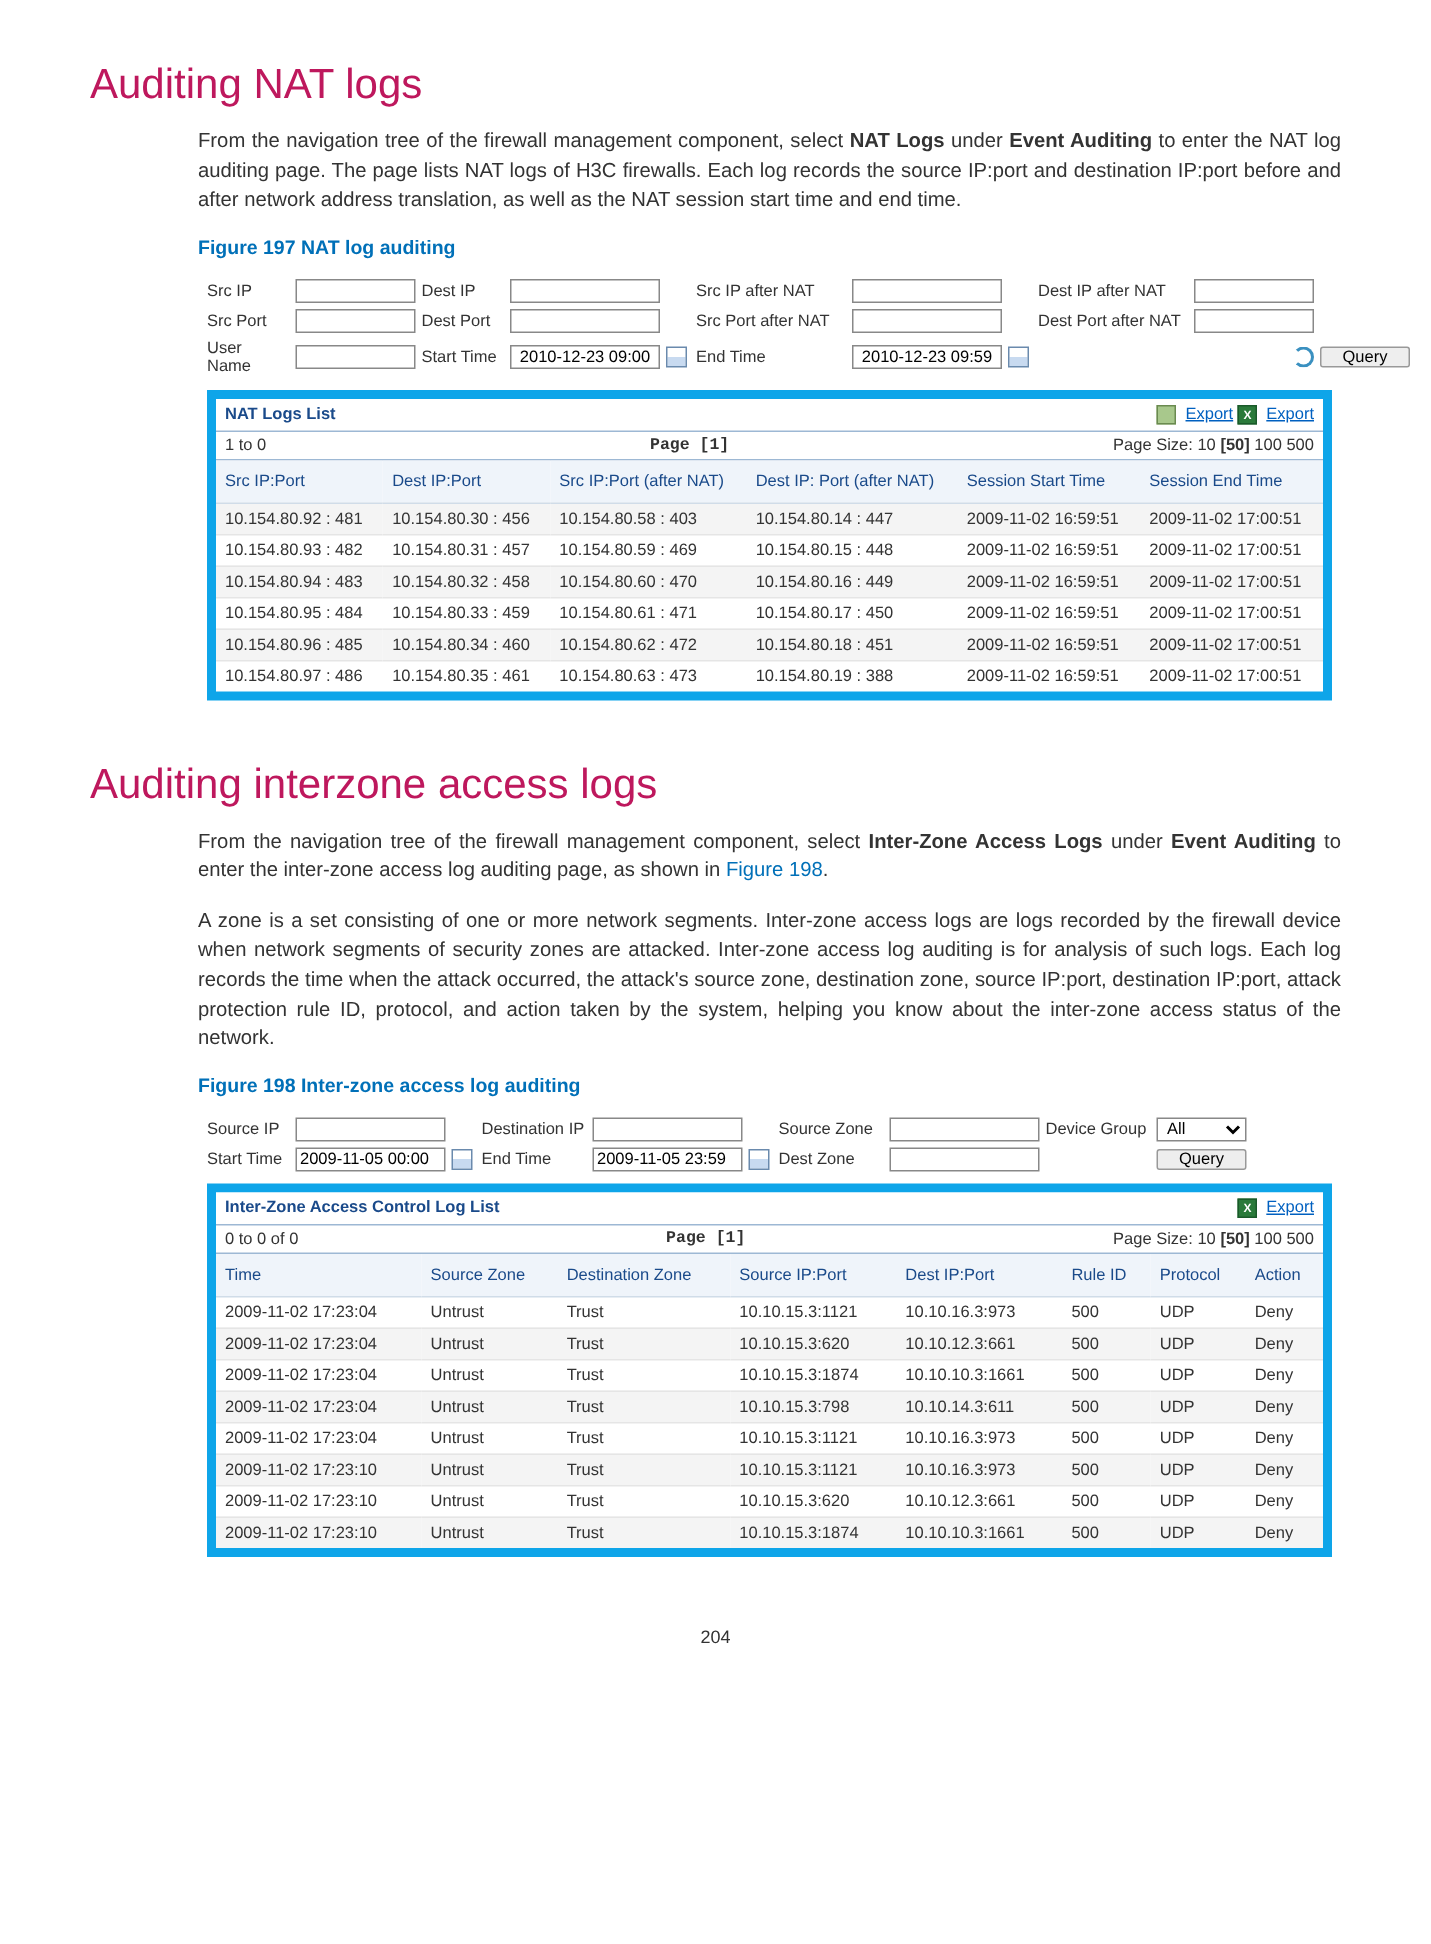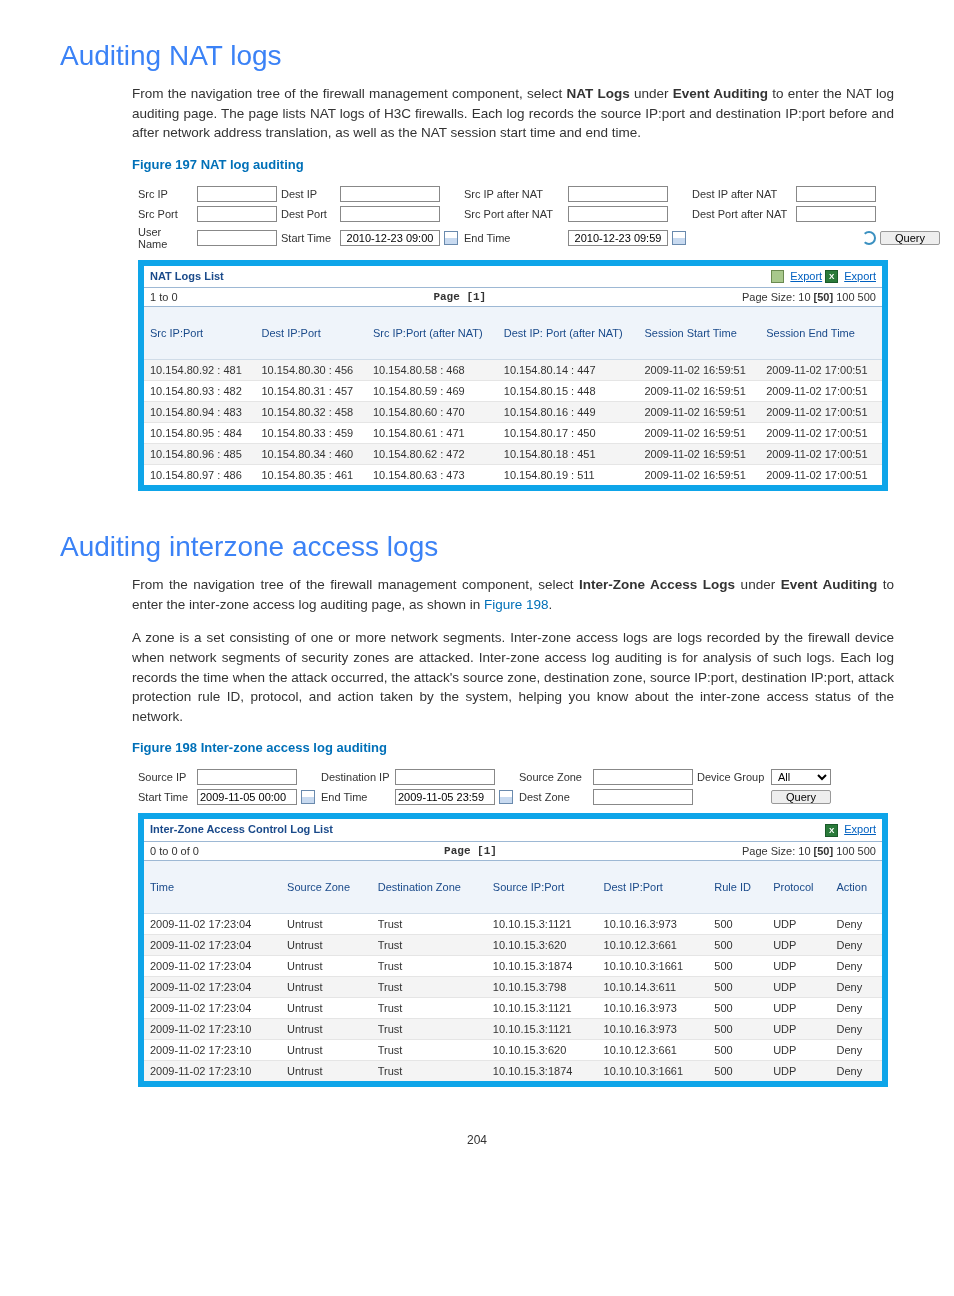--- a/index.html
+++ b/index.html
@@ -8,21 +8,21 @@
     color: #333;
     margin: 0;
     padding: 40px 60px 30px 60px;
     width: 834px;
     background: #fff;
   }
   h1 {
     font-family: "Segoe UI", Arial, sans-serif;
     font-weight: 400;
     font-size: 28px;
-    color: #3b82f6;
+    color: #be185d;
     margin: 0 0 12px 0;
   }
   .body-text {
     margin-left: 72px;
     font-size: 13.5px;
     line-height: 1.45;
     text-align: justify;
     margin-bottom: 14px;
   }
   .body-text b { font-weight: bold; }
@@ -98,21 +98,21 @@
   }
   .panel-nav .center { font-weight: bold; font-family: Liberation Mono, monospace; }
   .panel-nav .right span.bold { font-weight:bold; }
   table.data {
     width: 100%;
     border-collapse: collapse;
     font-size: 11px;
   }
   table.data th {
     text-align: left;
-    padding: 20px 6px;
+    padding: 8px 6px;
     background: #eff4fa;
     color: #1a4a8a;
     font-weight: normal;
     border-bottom: 1px solid #d0dce8;
   }
   table.data td {
     padding: 4px 6px;
     border-top: 1px solid #e5e5e5;
   }
   table.data tr.alt td { background: #f4f4f4; }
@@ -205,21 +205,21 @@
             <th>Src IP:Port (after NAT)</th>
             <th>Dest IP: Port (after NAT)</th>
             <th>Session Start Time</th>
             <th>Session End Time</th>
           </tr>
         </thead>
       <tbody id="nat-body">
           <tr class="alt">
             <td>10.154.80.92 : 481</td>
             <td>10.154.80.30 : 456</td>
-            <td>10.154.80.58 : 468</td>
+            <td>10.154.80.58 : 403</td>
             <td>10.154.80.14 : 447</td>
             <td>2009-11-02 16:59:51</td>
             <td>2009-11-02 17:00:51</td>
           </tr>
           <tr>
             <td>10.154.80.93 : 482</td>
             <td>10.154.80.31 : 457</td>
             <td>10.154.80.59 : 469</td>
             <td>10.154.80.15 : 448</td>
             <td>2009-11-02 16:59:51</td>
@@ -246,21 +246,21 @@
             <td>10.154.80.34 : 460</td>
             <td>10.154.80.62 : 472</td>
             <td>10.154.80.18 : 451</td>
             <td>2009-11-02 16:59:51</td>
             <td>2009-11-02 17:00:51</td>
           </tr>
           <tr>
             <td>10.154.80.97 : 486</td>
             <td>10.154.80.35 : 461</td>
             <td>10.154.80.63 : 473</td>
-            <td>10.154.80.19 : 511</td>
+            <td>10.154.80.19 : 388</td>
             <td>2009-11-02 16:59:51</td>
             <td>2009-11-02 17:00:51</td>
           </tr>
         </tbody>
     </table>
   </div>
 </div>
 
 <h1 style="margin-top:34px">Auditing interzone access logs</h1>
 <div class="body-text">

